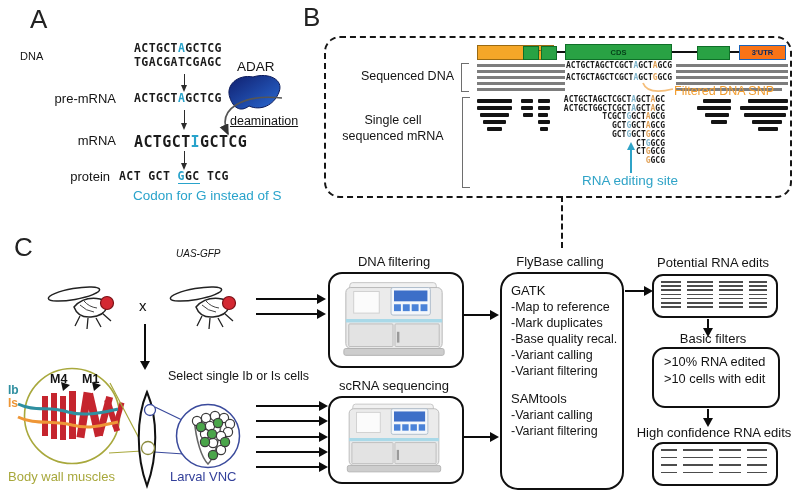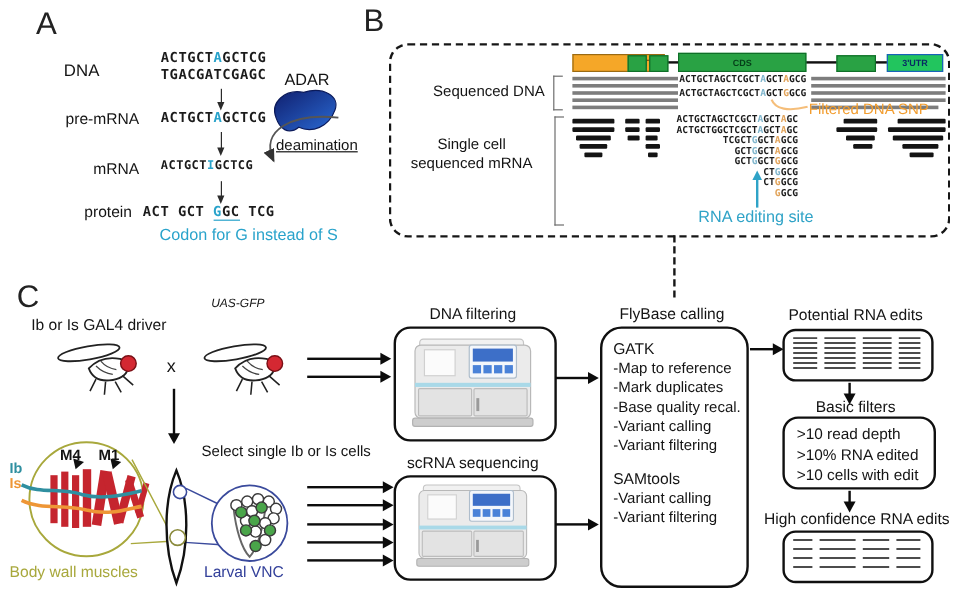--- a/index.html
+++ b/index.html
@@ -35,33 +35,33 @@
   .vc-item{font-size:12.5px;line-height:16px;color:#141414;}
   .bf-item{font-size:12.8px;line-height:17px;color:#141414;}
 </style>
 </head>
 <body>
 
 <div id="fig">
 
   <div class="plabel" style="left:30px;top:4px;">A</div>
 
-  <div class="lbl" style="left:20px;top:50px;width:96px;text-align:center;font-size:14px;">DNA</div>
+  <div class="lbl" style="left:20px;top:50px;width:96px;text-align:left;font-size:11px;">DNA</div>
   <div class="seq" style="left:134px;top:41px;font-size:11.5px;letter-spacing:.4px;"><span>ACTGCT</span><span style="color: rgb(41, 163, 203);">A</span><span>GCTCG</span></div>
   <div class="seq" style="left:134px;top:55px;font-size:11.5px;letter-spacing:.4px;"><span>TGACGATCGAGC</span></div>
 
   <div class="varrow-s" style="left:184px;top:74px;height:12px;"></div>
 
   <div class="lbl" style="left:20px;top:92px;width:96px;text-align:right;font-size:13px;">pre-mRNA</div>
   <div class="seq" style="left:134px;top:91px;font-size:11.5px;letter-spacing:.4px;"><span>ACTGCT</span><span style="color: rgb(41, 163, 203);">A</span><span>GCTCG</span></div>
 
   <div class="varrow-s" style="left:184px;top:110px;height:14px;"></div>
 
   <div class="lbl" style="left:20px;top:134px;width:96px;text-align:right;font-size:13px;">mRNA</div>
-  <div class="seq" style="left:134px;top:133px;font-size:10px;letter-spacing:.4px;"><span>ACTGCT</span><span style="color: rgb(41, 163, 203);">I</span><span>GCTCG</span></div>
+  <div class="seq" style="left:134px;top:133px;font-size:15px;letter-spacing:.4px;"><span>ACTGCT</span><span style="color: rgb(41, 163, 203);">I</span><span>GCTCG</span></div>
 
   <div class="varrow-s" style="left:184px;top:151px;height:13px;"></div>
 
   <div class="lbl" style="left:20px;top:170px;width:90px;text-align:right;font-size:13px;">protein</div>
   <div class="seq" style="left:119px;top:169px;font-size:11.5px;letter-spacing:.4px;"><span>ACT GCT </span><span class="u" style="color: rgb(41, 163, 203);">G</span><span class="u">GC</span><span> TCG</span></div>
 
   <div class="lbl" style="left:237px;top:59px;font-size:13.5px;">ADAR</div>
   <svg class="abs" style="left:222px;top:70px;" width="66" height="48" viewBox="0 0 66 48">
     <defs>
       <linearGradient id="adarg" x1="0" y1="0" x2="1" y2="1">
@@ -85,21 +85,21 @@
 
   <div class="plabel" style="left:303px;top:2px;">B</div>
   <div class="dashbox" style="left:324px;top:36px;width:464px;height:158px;"></div>
 
   <div class="abs" style="left:495px;top:51px;width:252px;height:1.8px;background:#111;"></div>
   <div class="generow" style="left: 477px; top: 45px; width: 35px; height: 13px; border: 1.4px solid rgb(154, 106, 18); color: rgb(107, 51, 5); background: rgb(245, 167, 40); padding-left: 40px;">5'UTR</div>
   <div class="generow" style="left: 523px; top: 46px; width: 14px; height: 12px; border: 1.4px solid rgb(15, 111, 40); background: rgb(41, 162, 68);"></div>
   <div class="generow" style="left: 541px; top: 46px; width: 14px; height: 12px; border: 1.4px solid rgb(15, 111, 40); background: rgb(41, 162, 68);"></div>
   <div class="generow" style="left: 565px; top: 44px; width: 105px; height: 14px; border: 1.4px solid rgb(15, 111, 40); color: rgb(5, 63, 25); background: rgb(41, 162, 68);">CDS</div>
   <div class="generow" style="left: 697px; top: 46px; width: 31px; height: 12px; border: 1.4px solid rgb(15, 111, 40); background: rgb(41, 162, 68);"></div>
-  <div class="generow" style="left: 739px; top: 45px; width: 45px; height: 13px; border: 1.4px solid rgb(25, 98, 184); color: rgb(8, 42, 99); background: #22c55e;">3'UTR</div>
+  <div class="generow" style="left: 739px; top: 45px; width: 45px; height: 13px; border: 1.4px solid rgb(25, 98, 184); color: rgb(8, 42, 99); background: #f97316;">3'UTR</div>
 
   <div class="lbl" style="left:336px;top:69px;width:118px;text-align:right;font-size:12.5px;">Sequenced DNA</div>
   <div class="brk" style="left:461px;top:63px;height:27px;"></div>
 
   <div class="gl" style="left:477px;top:64px;width:88px;"></div>
   <div class="gl" style="left:477px;top:70px;width:88px;"></div>
   <div class="gl" style="left:477px;top:76px;width:88px;"></div>
   <div class="gl" style="left:477px;top:82px;width:88px;"></div>
   <div class="gl" style="left:477px;top:88px;width:88px;"></div>
   <div class="gl" style="left:676px;top:64px;width:112px;"></div>
@@ -154,21 +154,20 @@
     <div class="seq" style="position:static;font-size:8px;line-height:8.7px;"><span style="color: rgb(225, 163, 90);">G</span><span>GCG</span></div>
   </div>
 
   <div class="uparrow" style="left:630px;top:149px;height:24px;"></div>
   <div class="lbl" style="left: 570px; top: 173px; width: 120px; text-align: center; font-size: 13.5px; color: rgb(47, 163, 199);">RNA editing site</div>
 
   <div class="dashv" style="left:561px;top:196px;height:52px;"></div>
 
   <div class="plabel" style="left:14px;top:232px;">C</div>
 
-  <div class="lbl" style="left:26px;top:264px;font-size:13px;">Ib or Is GAL4 driver</div>
   <div class="lbl" style="left:176px;top:248px;font-size:10px;font-style:italic;">UAS-GFP</div>
 
   <svg class="abs" style="left:46px;top:280px;" width="80" height="50" viewBox="0 0 80 50">
     <ellipse cx="28" cy="14" rx="26" ry="5.5" transform="rotate(-10 28 14)" fill="#fff" stroke="#222" stroke-width="1.5"></ellipse>
     <path d="M28 27 q10 -11 26 -8 q9 2 7 8 q-3 9 -16 10 q-13 1 -17 -10 z" fill="#fff" stroke="#222" stroke-width="1.5"></path>
     <path d="M34 25 q6 6 14 7 M38 21 q5 6 13 7" fill="none" stroke="#444" stroke-width="1"></path>
     <circle cx="61" cy="23" r="6.5" fill="#d42832" stroke="#7a1016" stroke-width="1.2"></circle>
     <path d="M34 36 l-5 10 M42 38 l-1 11 M50 38 l5 9 M56 33 l9 8" fill="none" stroke="#222" stroke-width="1.3"></path>
   </svg>
   <div class="lbl" style="left:139px;top:297px;font-size:15px;">x</div>
@@ -309,21 +308,20 @@
   <div class="read-lines" style="left:661px;top:281px;width:20px;height:27px;"></div>
   <div class="read-lines" style="left:687px;top:281px;width:26px;height:27px;"></div>
   <div class="read-lines" style="left:719px;top:281px;width:24px;height:27px;"></div>
   <div class="read-lines" style="left:749px;top:281px;width:18px;height:27px;"></div>
 
   <div class="varrow" style="left:707px;top:319px;height:10px;"></div>
 
   <div class="lbl" style="left:652px;top:332px;width:122px;text-align:center;font-size:13px;">Basic filters</div>
   <div class="solidbox" style="left:652px;top:347px;width:124px;height:57px;border-radius:13px;">
     <div style="padding:4px 0 0 10px;">
-        <div class="bf-item">&gt;10 read depth</div>
         <div class="bf-item">&gt;10% RNA edited</div>
         <div class="bf-item">&gt;10 cells with edit</div>
       </div>
   </div>
 
   <div class="varrow" style="left:707px;top:409px;height:10px;"></div>
 
   <div class="lbl" style="left:634px;top:426px;width:160px;text-align:center;font-size:13px;">High confidence RNA edits</div>
   <div class="solidbox" style="left:652px;top:442px;width:122px;height:40px;border-radius:11px;"></div>
   <div class="read-lines2" style="left:661px;top:449px;width:16px;height:26px;"></div>

